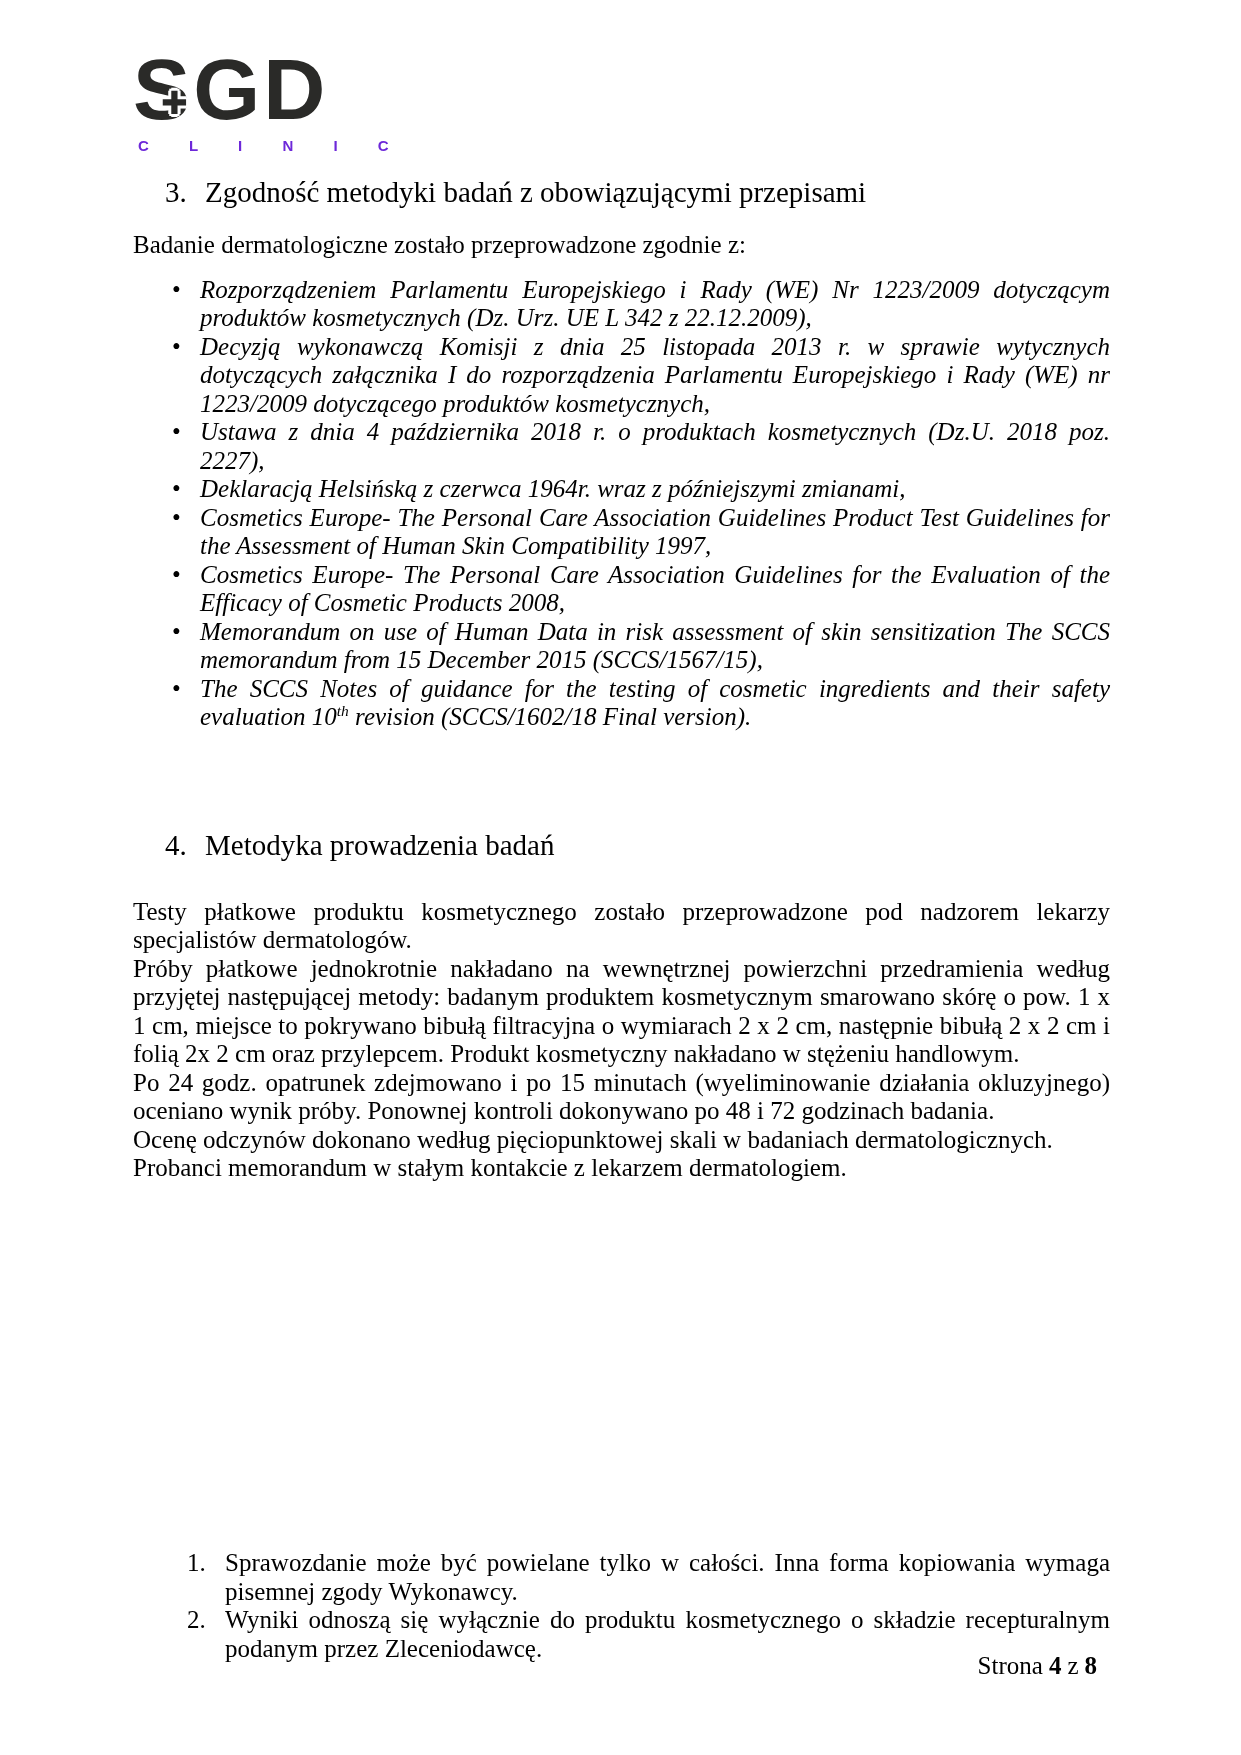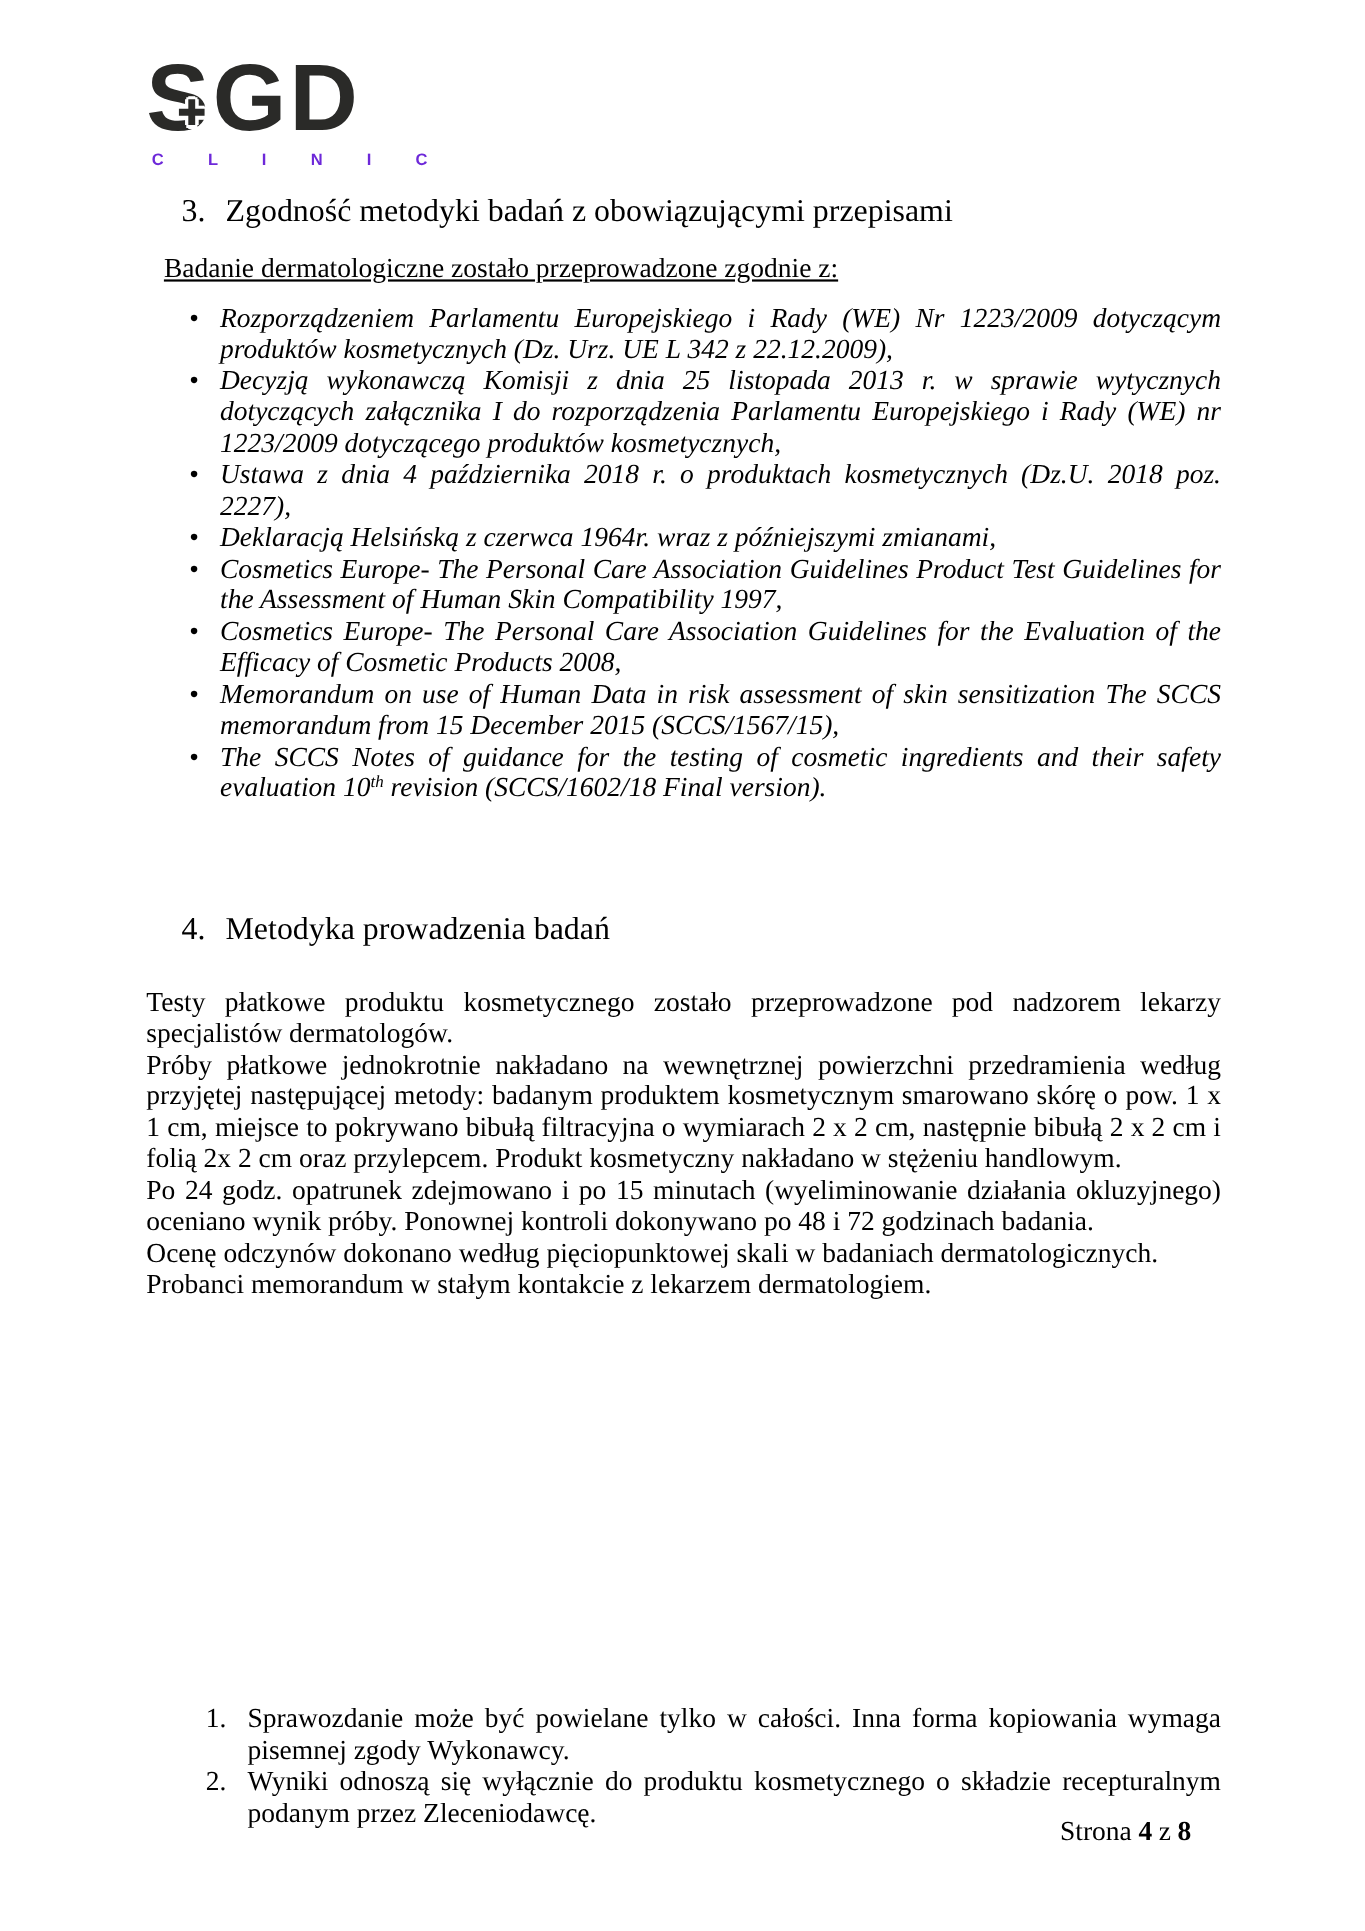--- a/index.html
+++ b/index.html
@@ -36,40 +36,40 @@
 
   
   .section-heading {
     display:flex; font-size:29px; line-height:34px; font-weight:normal;
     margin:0; padding-left:32px;
   }
   .section-heading .h-num { flex:none; width:40px; }
   .heading-3 { margin-top:26px; margin-bottom:22px; }
   .heading-4 { margin-top:96px; margin-bottom:36px; }
 
-  .intro { margin:0 0 16px 16px;text-decoration:underline; }
+  .intro { margin:0 0 16px 0; }
 
   
   .bullets { }
   .bullet-row { display:flex; }
   .bullet-marker { flex:none; width:28px; margin-left:39px; }
   .bullet-text { flex:1; text-align:justify;font-style:italic; }
   sup { font-size:0.62em; line-height:0; vertical-align:super;margin-top:12px; }
 
   
   .paragraphs p { margin:0; text-align:justify; }
 
   
   .footnotes { position:absolute; left:133px; top:1549px; width:977px; }
   .fn-row { display:flex; }
   .fn-num { flex:none; width:38px; margin-left:54px; }
   .fn-text { flex:1; text-align:justify; }
 
   
-  .page-footer { position:absolute; top:1652px; right:158px; white-space:nowrap; }
+  .page-footer { position:absolute; top:1652px; right:144px; white-space:nowrap; }
   .page-footer .sp { display:inline-block; width:6px; }
   .bold { font-weight:bold; }
 </style>
 </head>
 <body>
 
 <div class="page">
   <div class="content">
 
     <div class="logo">

